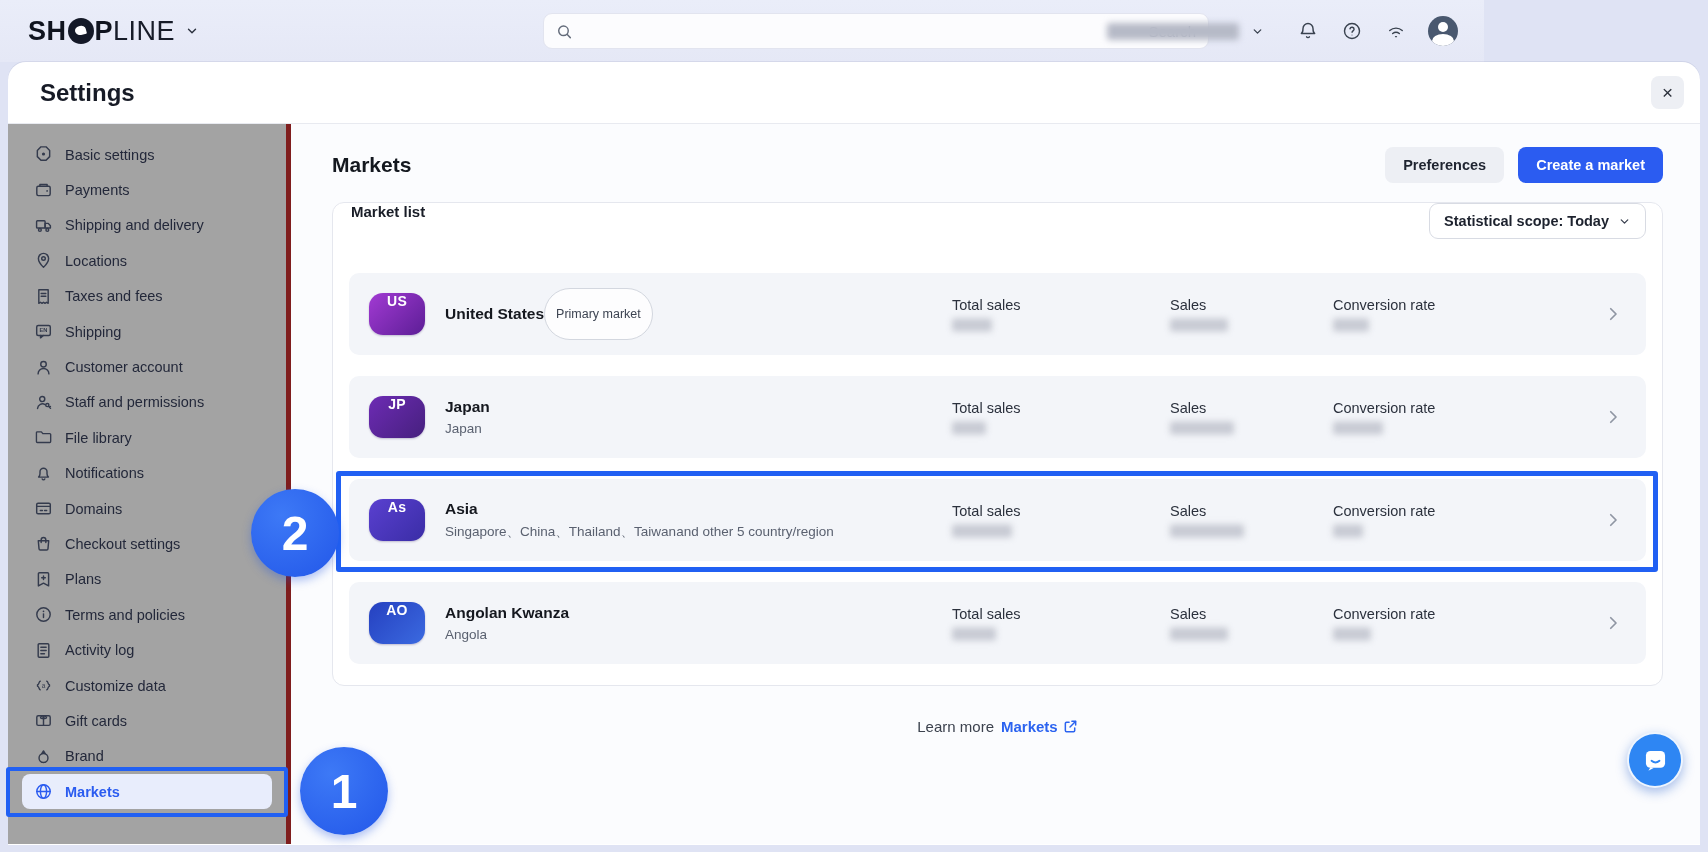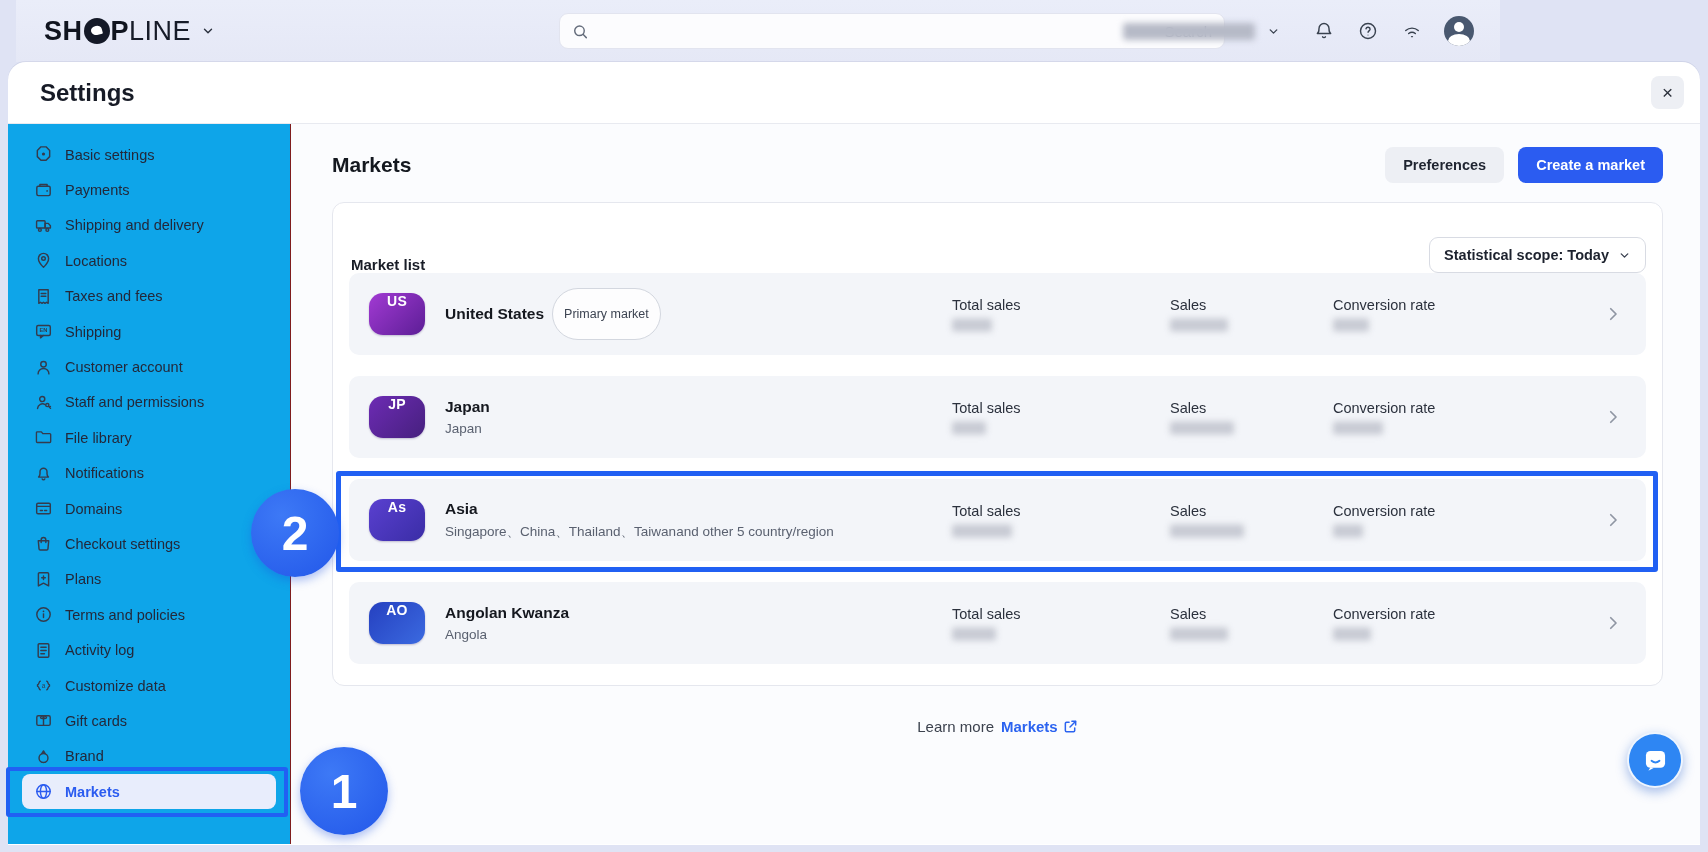--- a/index.html
+++ b/index.html
@@ -7,21 +7,21 @@
   body {
     font-family:"Liberation Sans", sans-serif;
     background:#dfe3f4;
     position:relative;
     color:#1d212c;
   }
   svg { display:block; }
 
   
   .topbar {
-    position:absolute; left:16px; top:0; width:1484px; height:62px;
+    position:absolute; left:0; top:0; width:1484px; height:62px;
     background:linear-gradient(#eaedf9,#e5e8f6);
     display:flex; align-items:center;
   }
   .logo-wrap { position:absolute; left:28px; top:0; height:62px; display:flex; align-items:center; gap:10px; cursor:pointer;}
   .logo { font-size:27px; font-weight:800; letter-spacing:.5px; color:#10141f; display:flex; align-items:center; }
   .logo .o-mark {
     width:26px; height:26px; border-radius:50%; background:#141927; display:inline-block;
     position:relative; margin:0 1px;
   }
   .logo .o-mark::after {
@@ -66,21 +66,21 @@
   .panel-title { font-size:24px; font-weight:700; color:#171b26; }
   .close-btn {
     margin-left:auto; width:33px; height:33px; border-radius:8px; background:#edeff4;
     display:flex; align-items:center; justify-content:center; cursor:pointer;
     font-size:19px; color:#2c313c; border:none;
   }
   .panel-body { display:flex; height:720px; }
 
   
   .sidebar {
-    width:283px; border-right:1px solid #7f1d1d; padding:13px 14px 0 14px; background:#0ea5e9; flex:none;text-align:center;
+    width:283px; border-right:5px solid #7f1d1d; padding:13px 14px 0 14px; background:#a3a3a3; flex:none;text-align:center;
   }
   .side-item {
     height:35.4px; display:flex; align-items:center; gap:13px;
     padding:0 10px 0 12px; border-radius:8px; cursor:pointer;
     font-size:14.5px; color:#23283a; font-weight:500;
   }
   .side-icon { width:18px; height:18px; color:#343b4d; flex:none; display:flex; align-items:center; justify-content:center; }
   .side-item.active { background:#e8edfc; color:#2b5cf0; font-weight:600; }
   .side-item.active .side-icon { color:#2b5cf0; }
 
@@ -91,40 +91,40 @@
   .main-actions { margin-left:auto; display:flex; gap:14px; }
   .btn { height:36px; border:none; border-radius:8px; font-size:14.5px; font-weight:600;
          padding:0 18px; cursor:pointer; font-family:"Liberation Sans", sans-serif; }
   .btn-light { background:#edeff4; color:#1f2430; }
   .btn-primary { background:#2b5cf1; color:#ffffff; }
 
   .card {
     margin-top:19px; height:484px; background:#ffffff;
     border:1px solid #e5e7ee; border-radius:12px;
   }
-  .card-header { height:70px; display:flex; align-items:flex-end; padding:0 16px 0 18px; }
+  .card-header { height:70px; display:flex; align-items:flex-start; padding:0 16px 0 18px; }
   .card-title { font-size:15px; font-weight:700; color:#191d27; }
   .scope-btn {
     margin-left:auto; height:36px; border:1px solid #d8dbe3; border-radius:9px; background:#fff;
     display:flex; align-items:center; gap:9px; padding:0 14px; cursor:pointer;
     font-size:14.5px; font-weight:600; color:#1d222e;
   }
   .rows { padding:0 16px; }
   .m-row {
     position:relative; height:82px; background:#f3f5f9; border-radius:10px;
     margin-bottom:21px; display:flex; align-items:center; padding-left:20px; cursor:pointer;
   }
   .m-badge {
     width:56px; height:42px; border-radius:14px; flex:none;
     display:flex; justify-content:center;
     color:#fff; font-size:14px; font-weight:700; letter-spacing:.3px;
     box-shadow:0 1px 2px rgba(40,20,90,.25);
   }
   .m-info { margin-left:20px; display:flex; flex-direction:column; gap:5px; }
-  .m-title-line { display:flex; align-items:center; gap:8px; }
+  .m-title-line { display:flex; align-items:center; gap:0; }
   .m-name { font-size:15.5px; font-weight:700; color:#15181f; }
   .m-pill {
     font-size:12.5px; color:#3d4452; border:1px solid #d3d7df; border-radius:999px;
     padding:18px 11px; background:#fdfdfe;
   }
   .m-sub { font-size:13.5px; color:#5a6170; }
   .m-stat { position:absolute; top:50%; transform:translateY(-50%); }
   .m-stat-label { font-size:14.5px; color:#2b313d; }
   .m-blur { margin-top:6px; height:13px; background:#c7cad3; border-radius:2px; filter:blur(3px); }
   .m-stat-1 { left:603px; } .m-stat-2 { left:821px; } .m-stat-3 { left:984px; }

